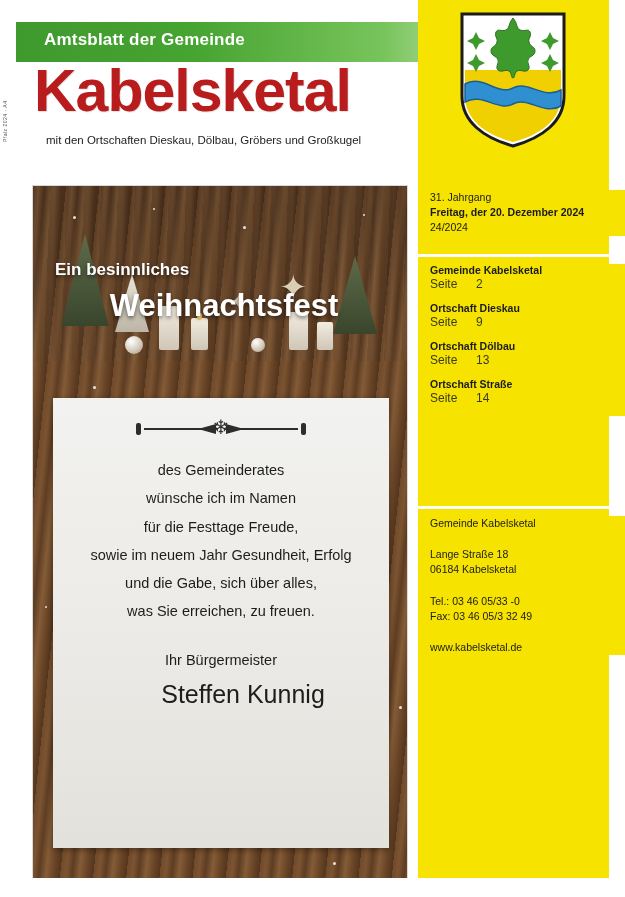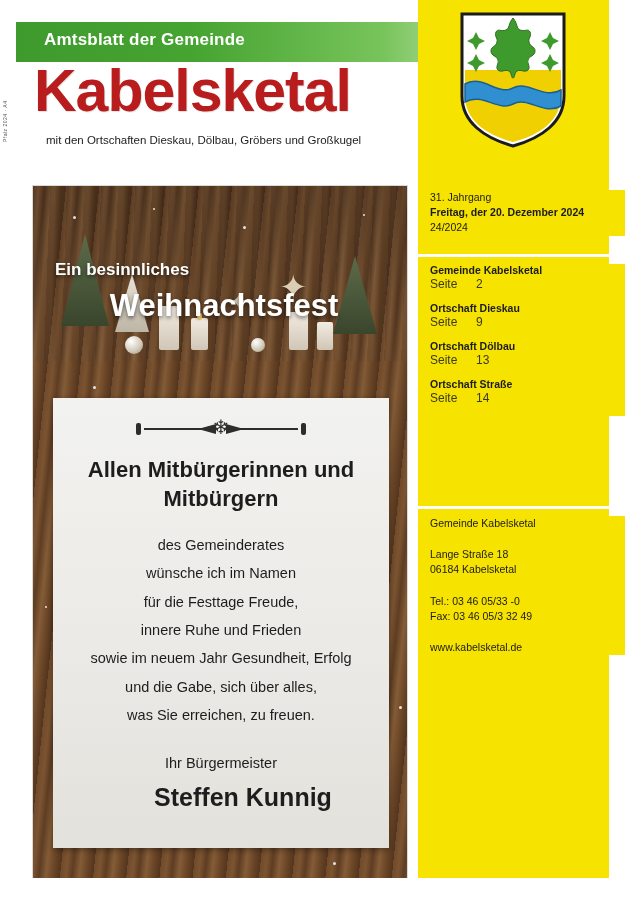--- a/index.html
+++ b/index.html
@@ -294,21 +294,21 @@
     line-height: 1.95;
   }
   .card-sig {
     margin-top: 26px;
     font-size: 14.5px;
     color: #1d1d1d;
   }
   .card-name {
     margin-top: 12px;
     font-size: 25px;
-    font-weight: bold;
+    font-weight: normal;
     color: #1d1d1d;
     margin-left: 44px;
   }
   .footer-strip {
     position: absolute;
     left: 0;
     top: 878px;
     width: 625px;
     height: 19px;
     background: #ffffff;
@@ -453,30 +453,25 @@
       <div class="divider">
         <div class="bar barL"></div>
         <div class="bar barR"></div>
         <div class="tri triL"></div>
         <div class="tri triR"></div>
         <div class="cap capL"></div>
         <div class="cap capR"></div>
         <div class="flake">❄</div>
       </div>
 
-      <div class="card-h1">
-        <div>Allen Mitbürgerinnen und</div>
-        <div>Mitbürgern</div>
-      </div>
 
       <div class="card-body">
         <div>des Gemeinderates</div>
         <div>wünsche ich im Namen</div>
         <div>für die Festtage Freude,</div>
-        <div>innere Ruhe und Frieden</div>
         <div>sowie im neuem Jahr Gesundheit, Erfolg</div>
         <div>und die Gabe, sich über alles,</div>
         <div>was Sie erreichen, zu freuen.</div>
       </div>
 
       <div class="card-sig">Ihr Bürgermeister</div>
       <div class="card-name">Steffen Kunnig</div>
     </div>
   </div>
 

